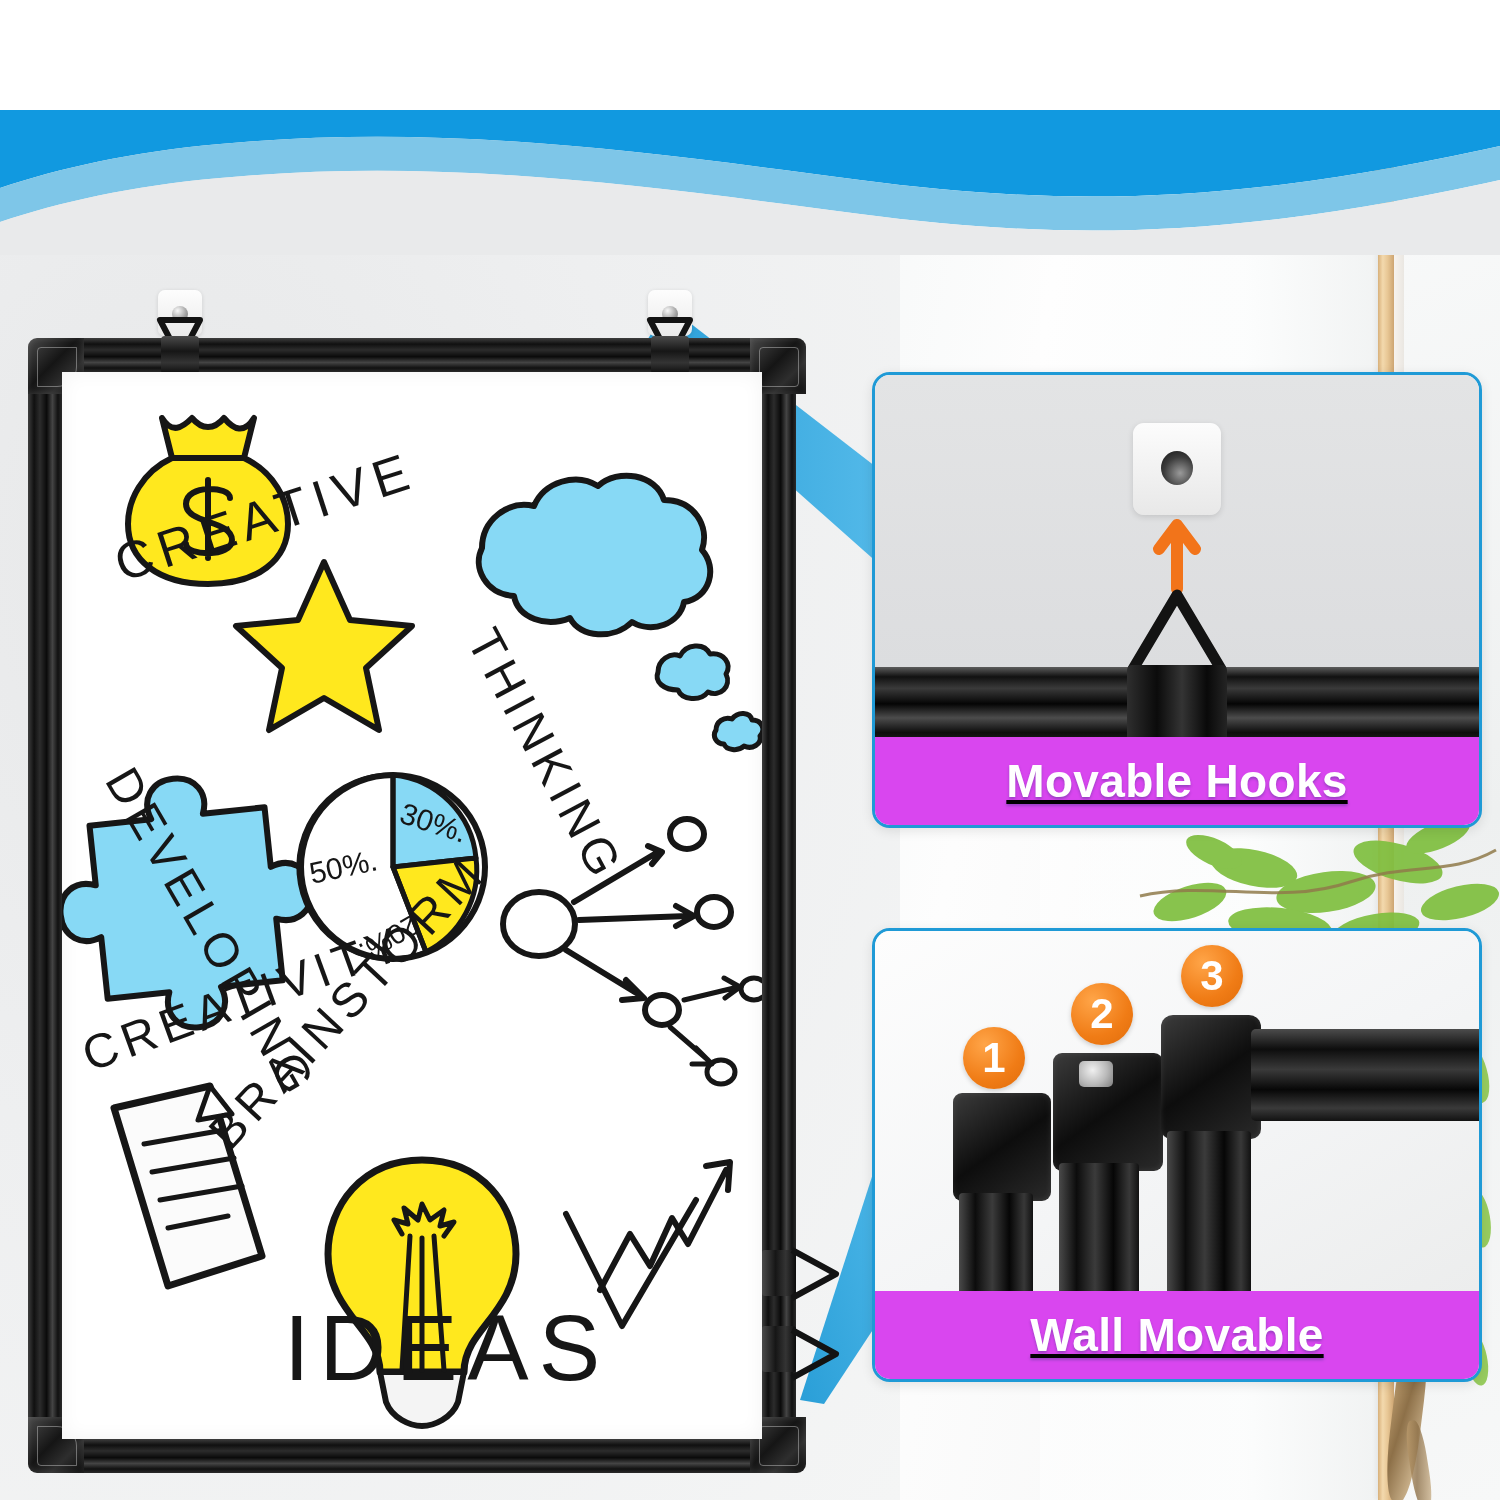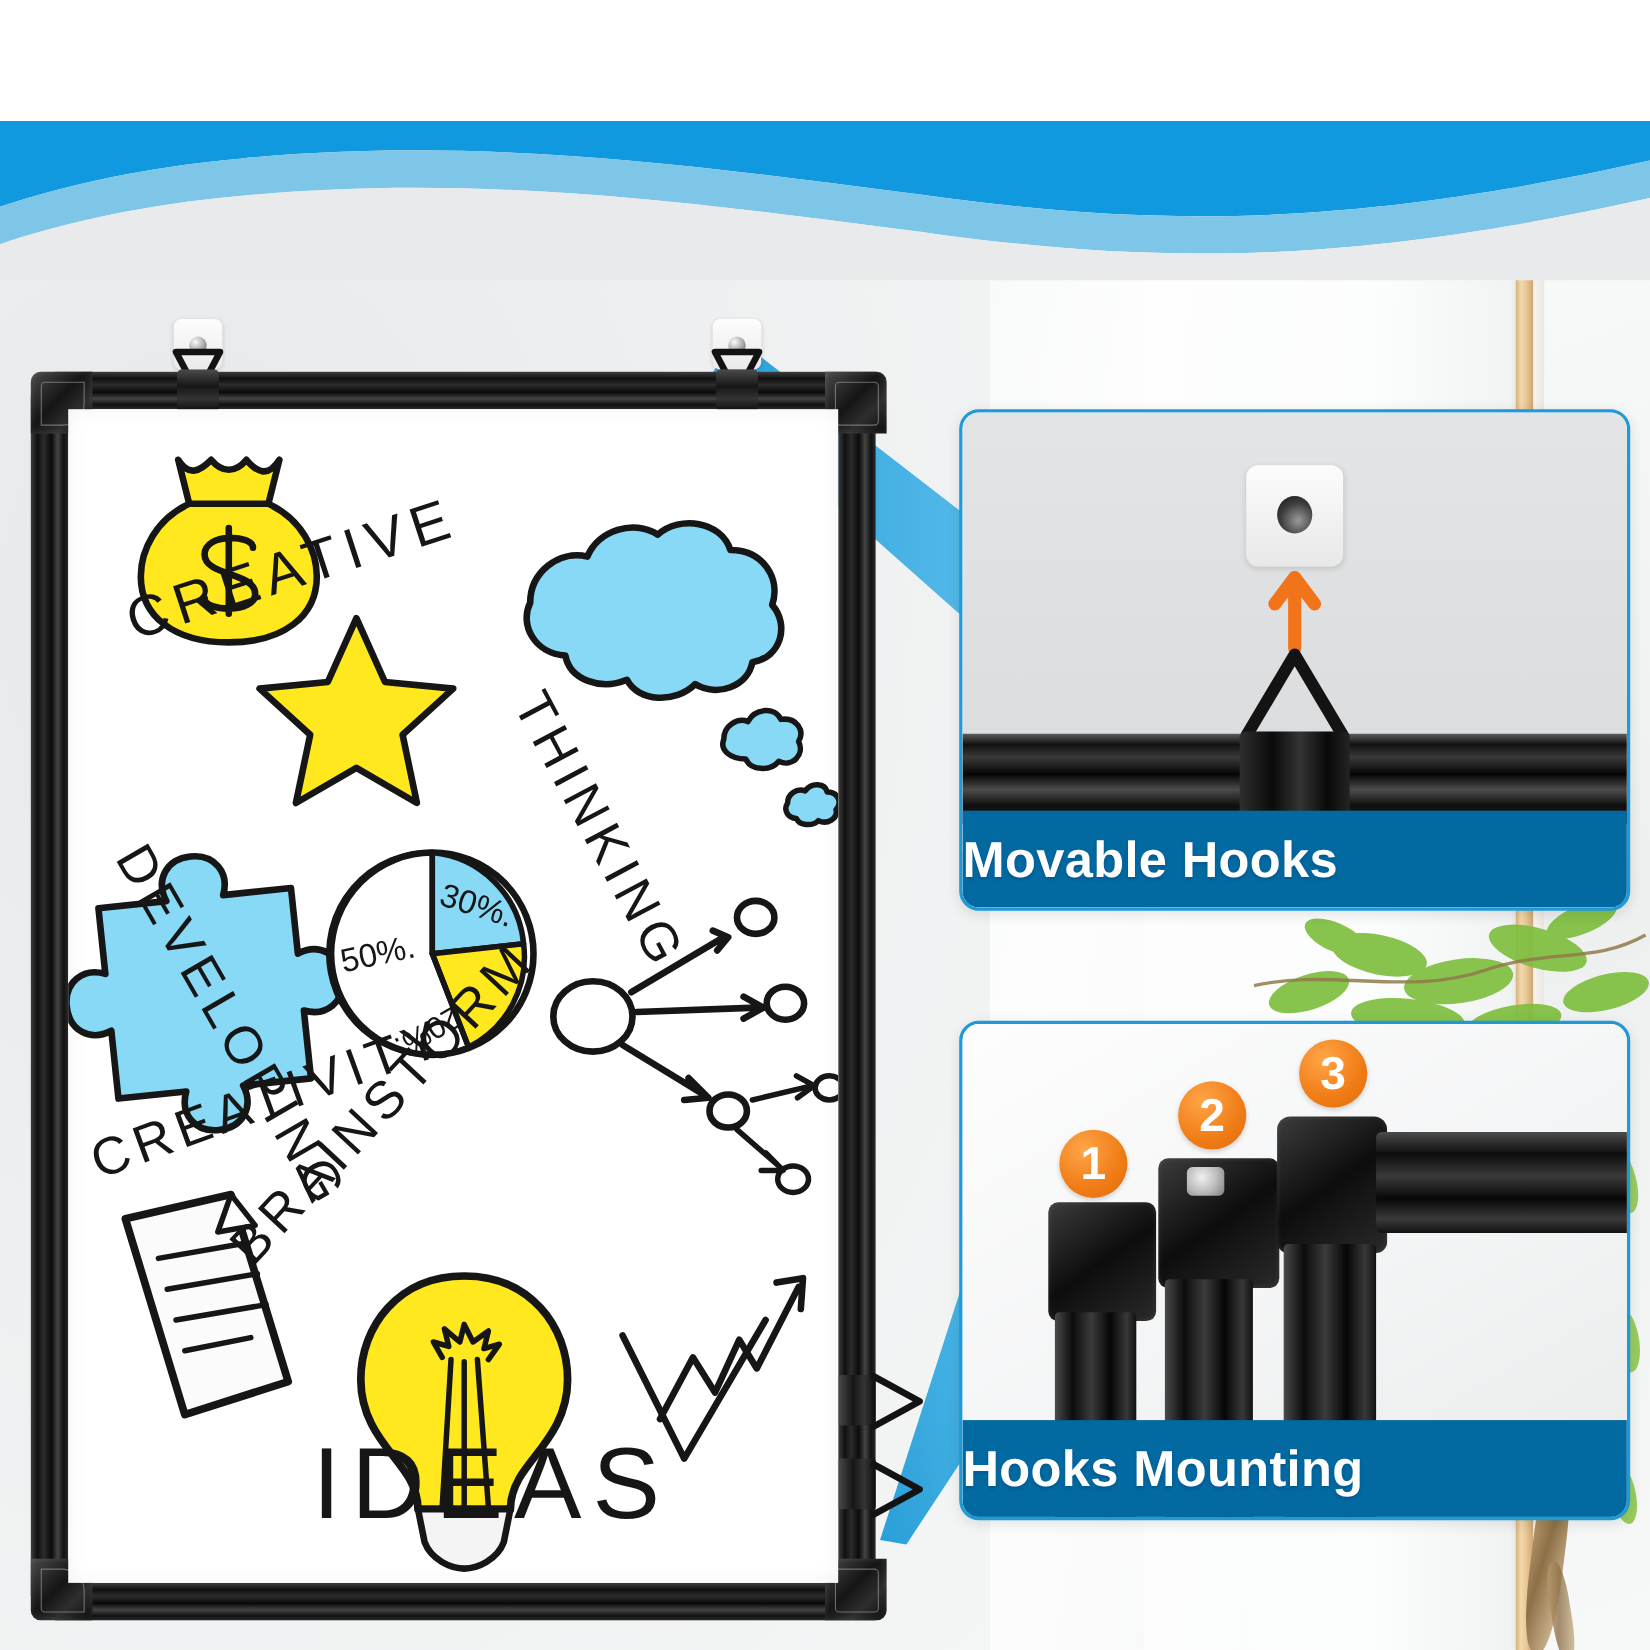--- a/index.html
+++ b/index.html
@@ -69,22 +69,22 @@
 
   
   .beams{position:absolute;left:0;top:0;width:1500px;height:1500px;pointer-events:none;}
 
   
   .panel{position:absolute;border:3px solid #1f9ad6;border-radius:18px;overflow:hidden;
         background:#fff;box-shadow:0 3px 12px rgba(0,0,0,.10);}
   .p-hooks{left:872px;top:372px;width:604px;height:450px;}
   .p-wall{left:872px;top:928px;width:604px;height:448px;}
   .p-body{position:absolute;left:0;top:0;right:0;}
-  .p-label{position:absolute;left:0;right:0;bottom:0;height:88px;background:#0369a1;
-        display:flex;align-items:center;}
+  .p-label{position:absolute;left:0;right:0;bottom:0;height:88px;background:#d946ef;
+        display:flex;align-items:center;justify-content:center;text-decoration:underline;}
   .p-label span{color:#fff;font-weight:bold;font-size:46px;letter-spacing:.3px;
         font-family:"Liberation Sans",sans-serif;text-shadow:0 2px 3px rgba(0,50,90,.3);}
 
   
   .hp-bg{position:absolute;left:0;top:0;width:100%;height:292px;
         background:linear-gradient(180deg,#e3e4e5,#dcdddf);}
   .hp-bar{position:absolute;left:0;top:292px;width:100%;height:82px;
         background:linear-gradient(180deg,#5c5c5c 0%,#111 12%,#3a3a3a 26%,#050505 45%,#4c4c4c 62%,#0d0d0d 80%,#2b2b2b 100%);}
   .hp-barwhite{position:absolute;left:0;top:374px;width:100%;height:26px;background:#fff;}
   .hp-clip{position:absolute;left:252px;top:290px;width:100px;height:88px;border-radius:5px;
@@ -358,17 +358,17 @@
       </div>
 
       <div class="knuckle" style="left:286px;top:84px;width:100px;height:124px;border-radius:12px 12px 10px 10px;"></div>
       <div class="leg" style="left:292px;top:200px;width:84px;height:258px;"></div>
       <div class="beam-h" style="left:376px;top:98px;width:232px;height:92px;"></div>
       <div class="badge" style="left:306px;top:14px;">
         <span>3</span>
       </div>
     </div>
     <div class="p-label">
-      <span>Hooks Mounting</span>
+      <span>Wall Movable</span>
     </div>
   </div>
 
 </div>
 
 </body></html>

